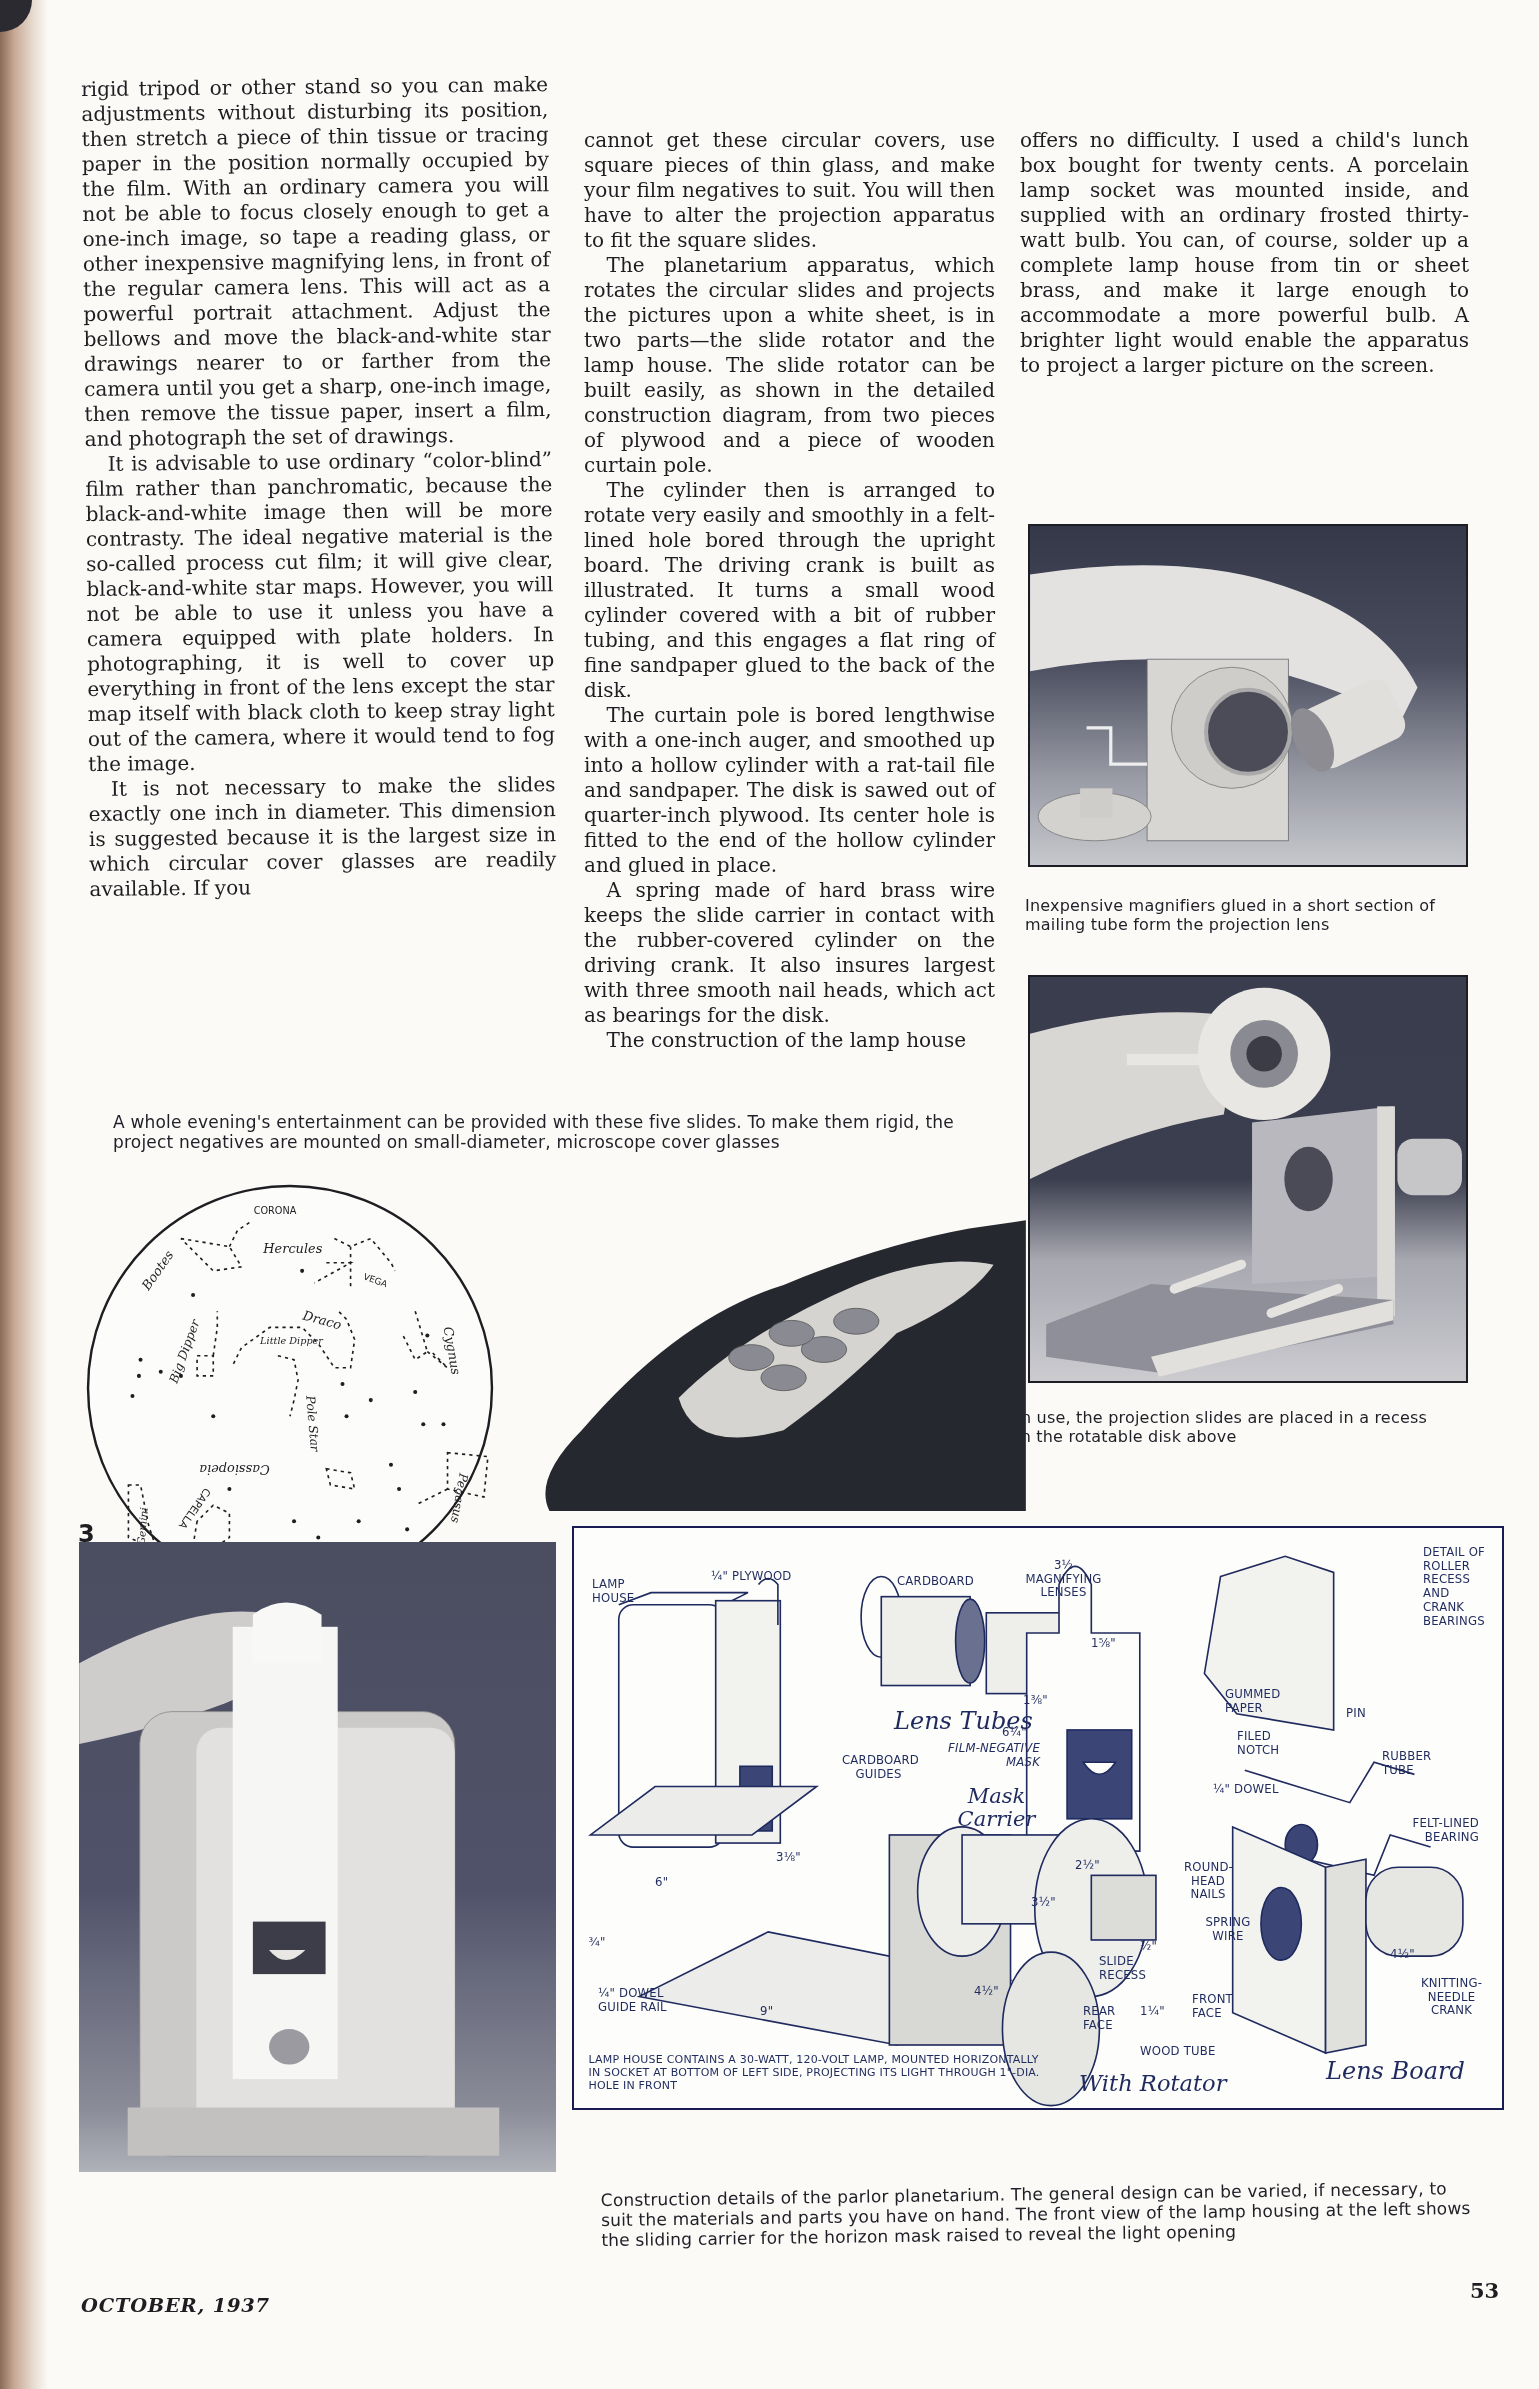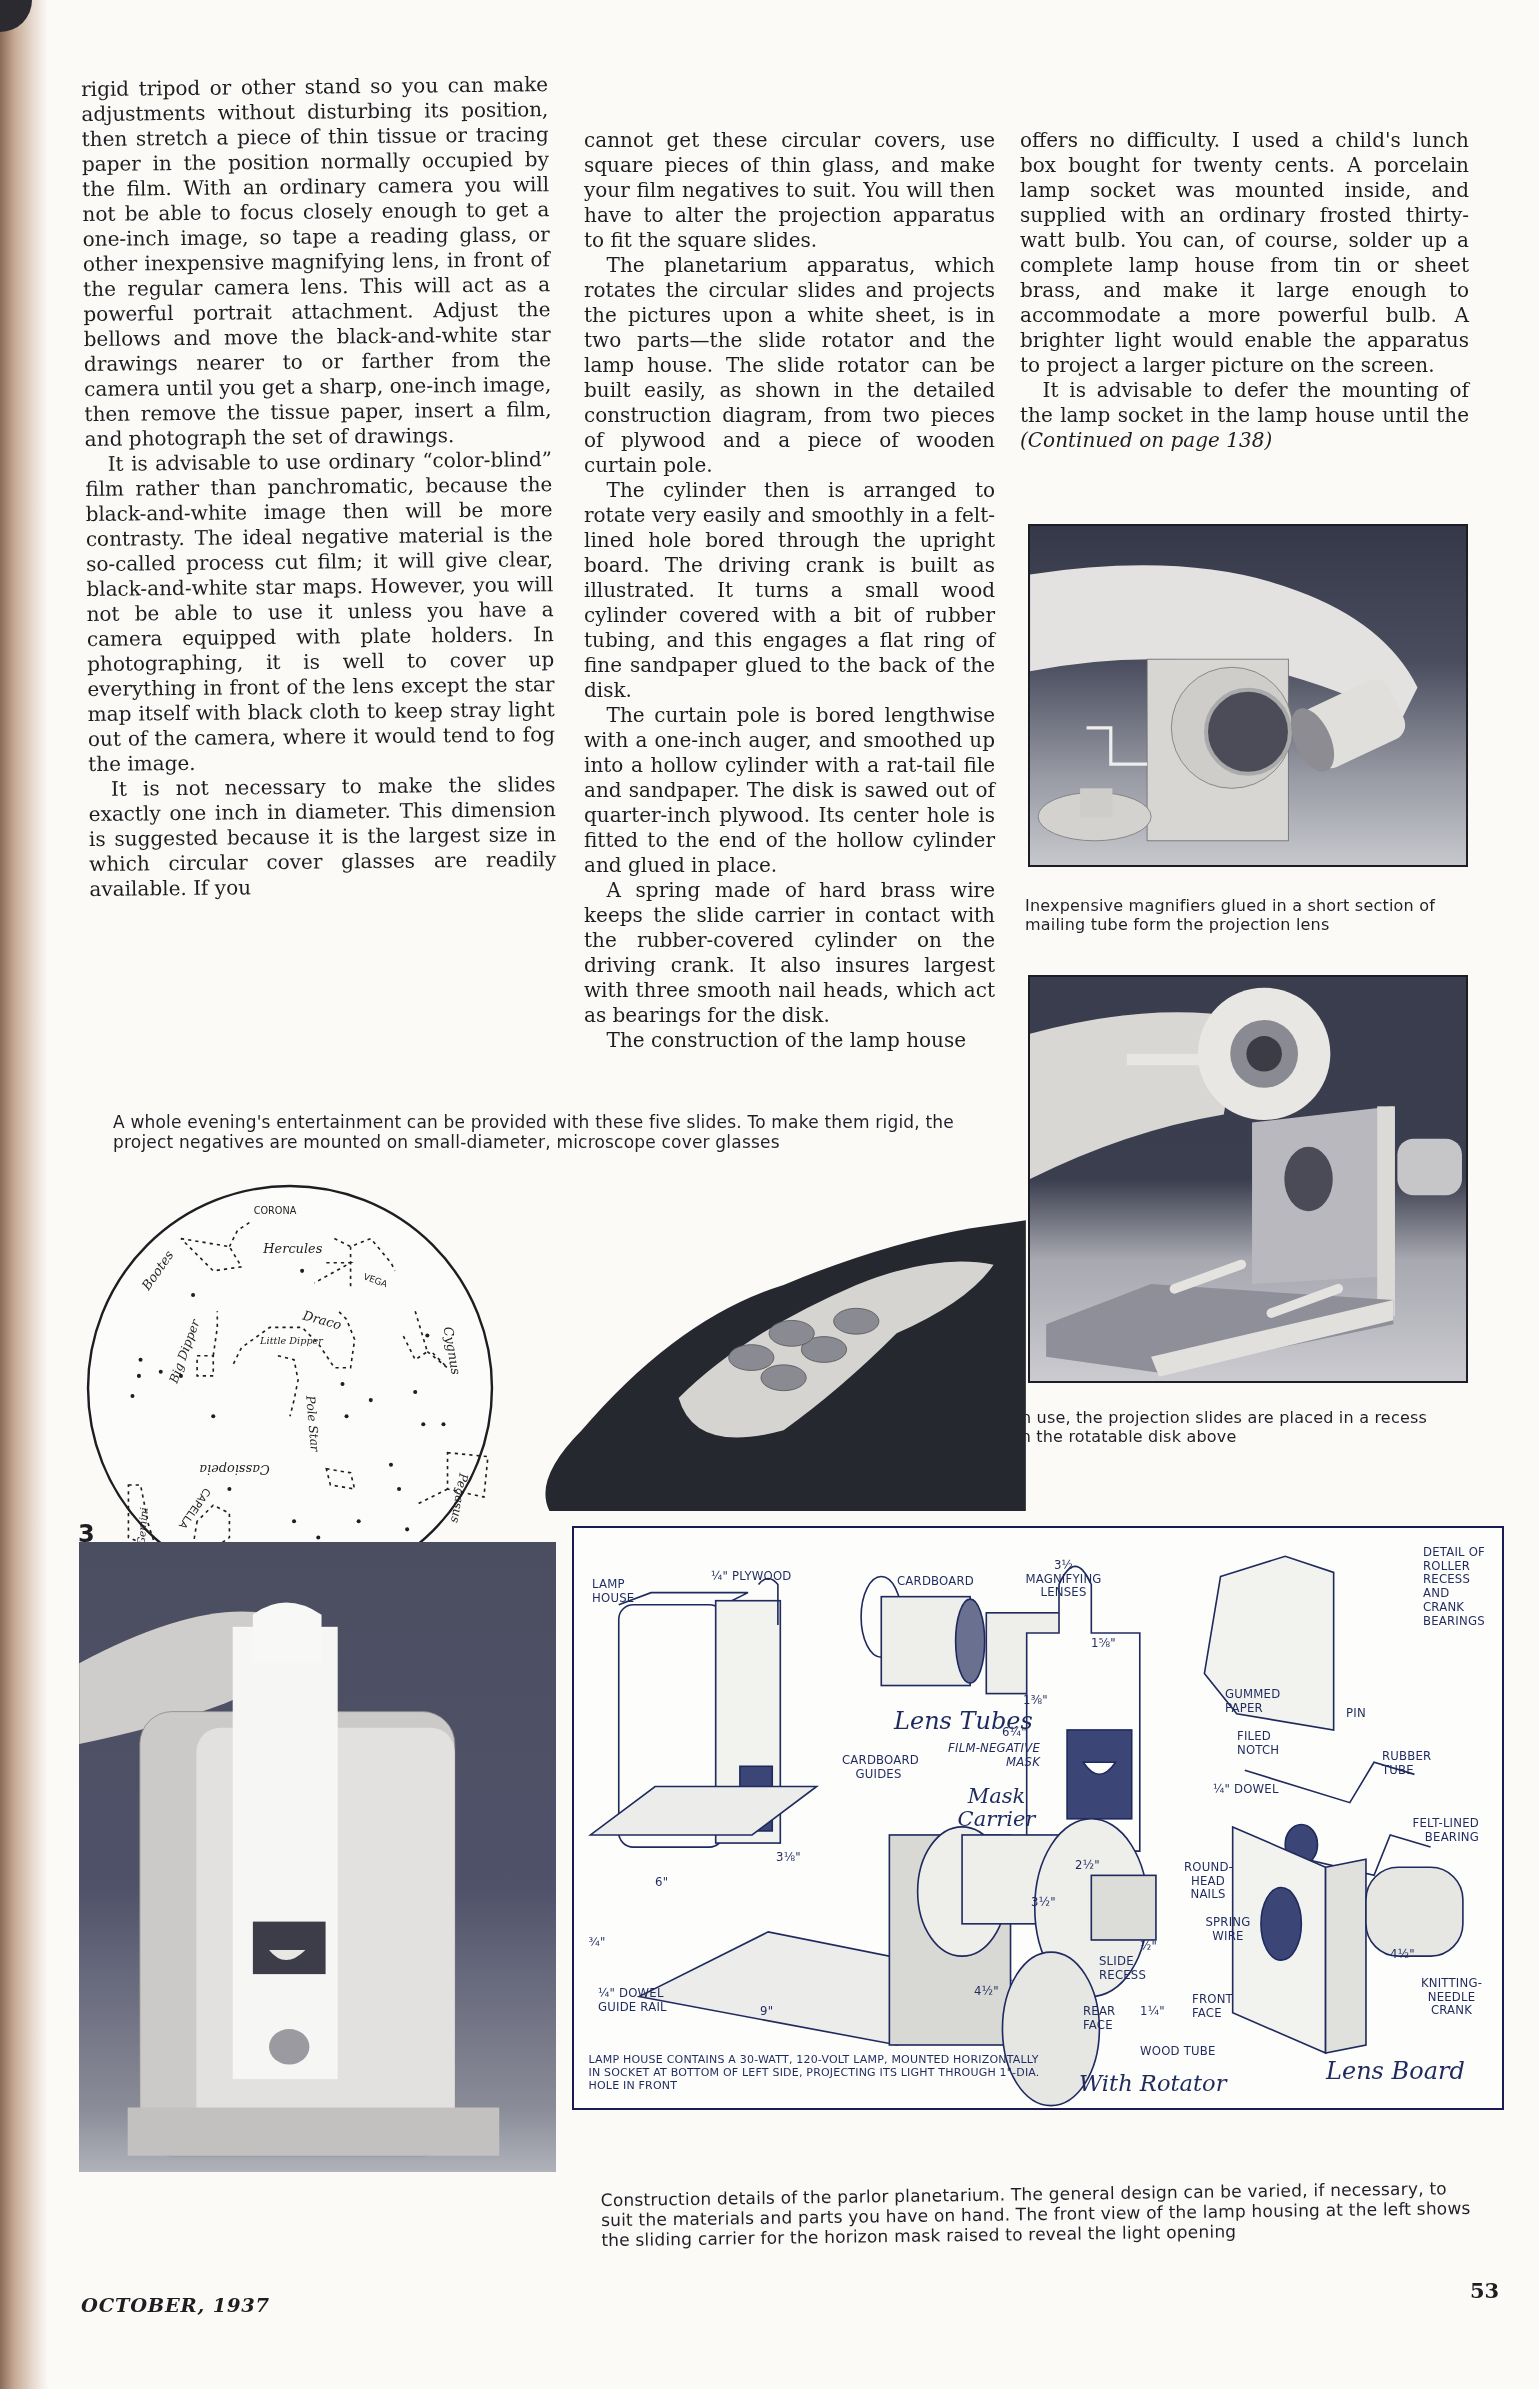--- a/index.html
+++ b/index.html
@@ -74,21 +74,20 @@
   <p>cannot get these circular covers, use square pieces of thin glass, and make your film negatives to suit. You will then have to alter the projection apparatus to fit the square slides.</p>
   <p class="ind">The planetarium apparatus, which rotates the circular slides and projects the pictures upon a white sheet, is in two parts—the slide rotator and the lamp house. The slide rotator can be built easily, as shown in the detailed construction diagram, from two pieces of plywood and a piece of wooden curtain pole.</p>
   <p class="ind">The cylinder then is arranged to rotate very easily and smoothly in a felt-lined hole bored through the upright board. The driving crank is built as illustrated. It turns a small wood cylinder covered with a bit of rubber tubing, and this engages a flat ring of fine sandpaper glued to the back of the disk.</p>
   <p class="ind">The curtain pole is bored lengthwise with a one-inch auger, and smoothed up into a hollow cylinder with a rat-tail file and sandpaper. The disk is sawed out of quarter-inch plywood. Its center hole is fitted to the end of the hollow cylinder and glued in place.</p>
   <p class="ind">A spring made of hard brass wire keeps the slide carrier in contact with the rubber-covered cylinder on the driving crank. It also insures largest with three smooth nail heads, which act as bearings for the disk.</p>
   <p class="ind">The construction of the lamp house</p>
 </div>
 
 <div class="col col3">
   <p>offers no difficulty. I used a child's lunch box bought for twenty cents. A porcelain lamp socket was mounted inside, and supplied with an ordinary frosted thirty-watt bulb. You can, of course, solder up a complete lamp house from tin or sheet brass, and make it large enough to accommodate a more powerful bulb. A brighter light would enable the apparatus to project a larger picture on the screen.</p>
-  <p class="ind"><span>It is advisable to defer the mounting of the lamp socket in the lamp house until the</span> <span class="cont">(Continued on page 138)</span></p>
 </div>
 
 <div class="photo" style="left:1028px; top:524px; width:436px; height:339px; background:linear-gradient(180deg,#353848 0%,#4a4d5e 40%,#9a9ca6 75%,#c7c8cd 100%);">
   <svg width="436" height="339" viewBox="0 0 540 420">
     <path d="M0 60 Q200 30 330 80 Q440 120 480 200 L460 240 Q380 200 300 180 Q150 150 0 180 Z" fill="#e4e2e0"></path>
     <rect x="145" y="165" width="175" height="225" fill="#d8d6d2" stroke="#6a6a72"></rect>
     <circle cx="250" cy="250" r="75" fill="#cfcdca" stroke="#777"></circle>
     <circle cx="270" cy="255" r="52" fill="#4b4c58" stroke="#aaa" stroke-width="5"></circle>
     <rect x="340" y="205" width="120" height="80" rx="20" fill="#e0dfdc" transform="rotate(-25 400 245)"></rect>
     <ellipse cx="350" cy="265" rx="22" ry="42" fill="#8c8c92" transform="rotate(-25 350 265)"></ellipse>

